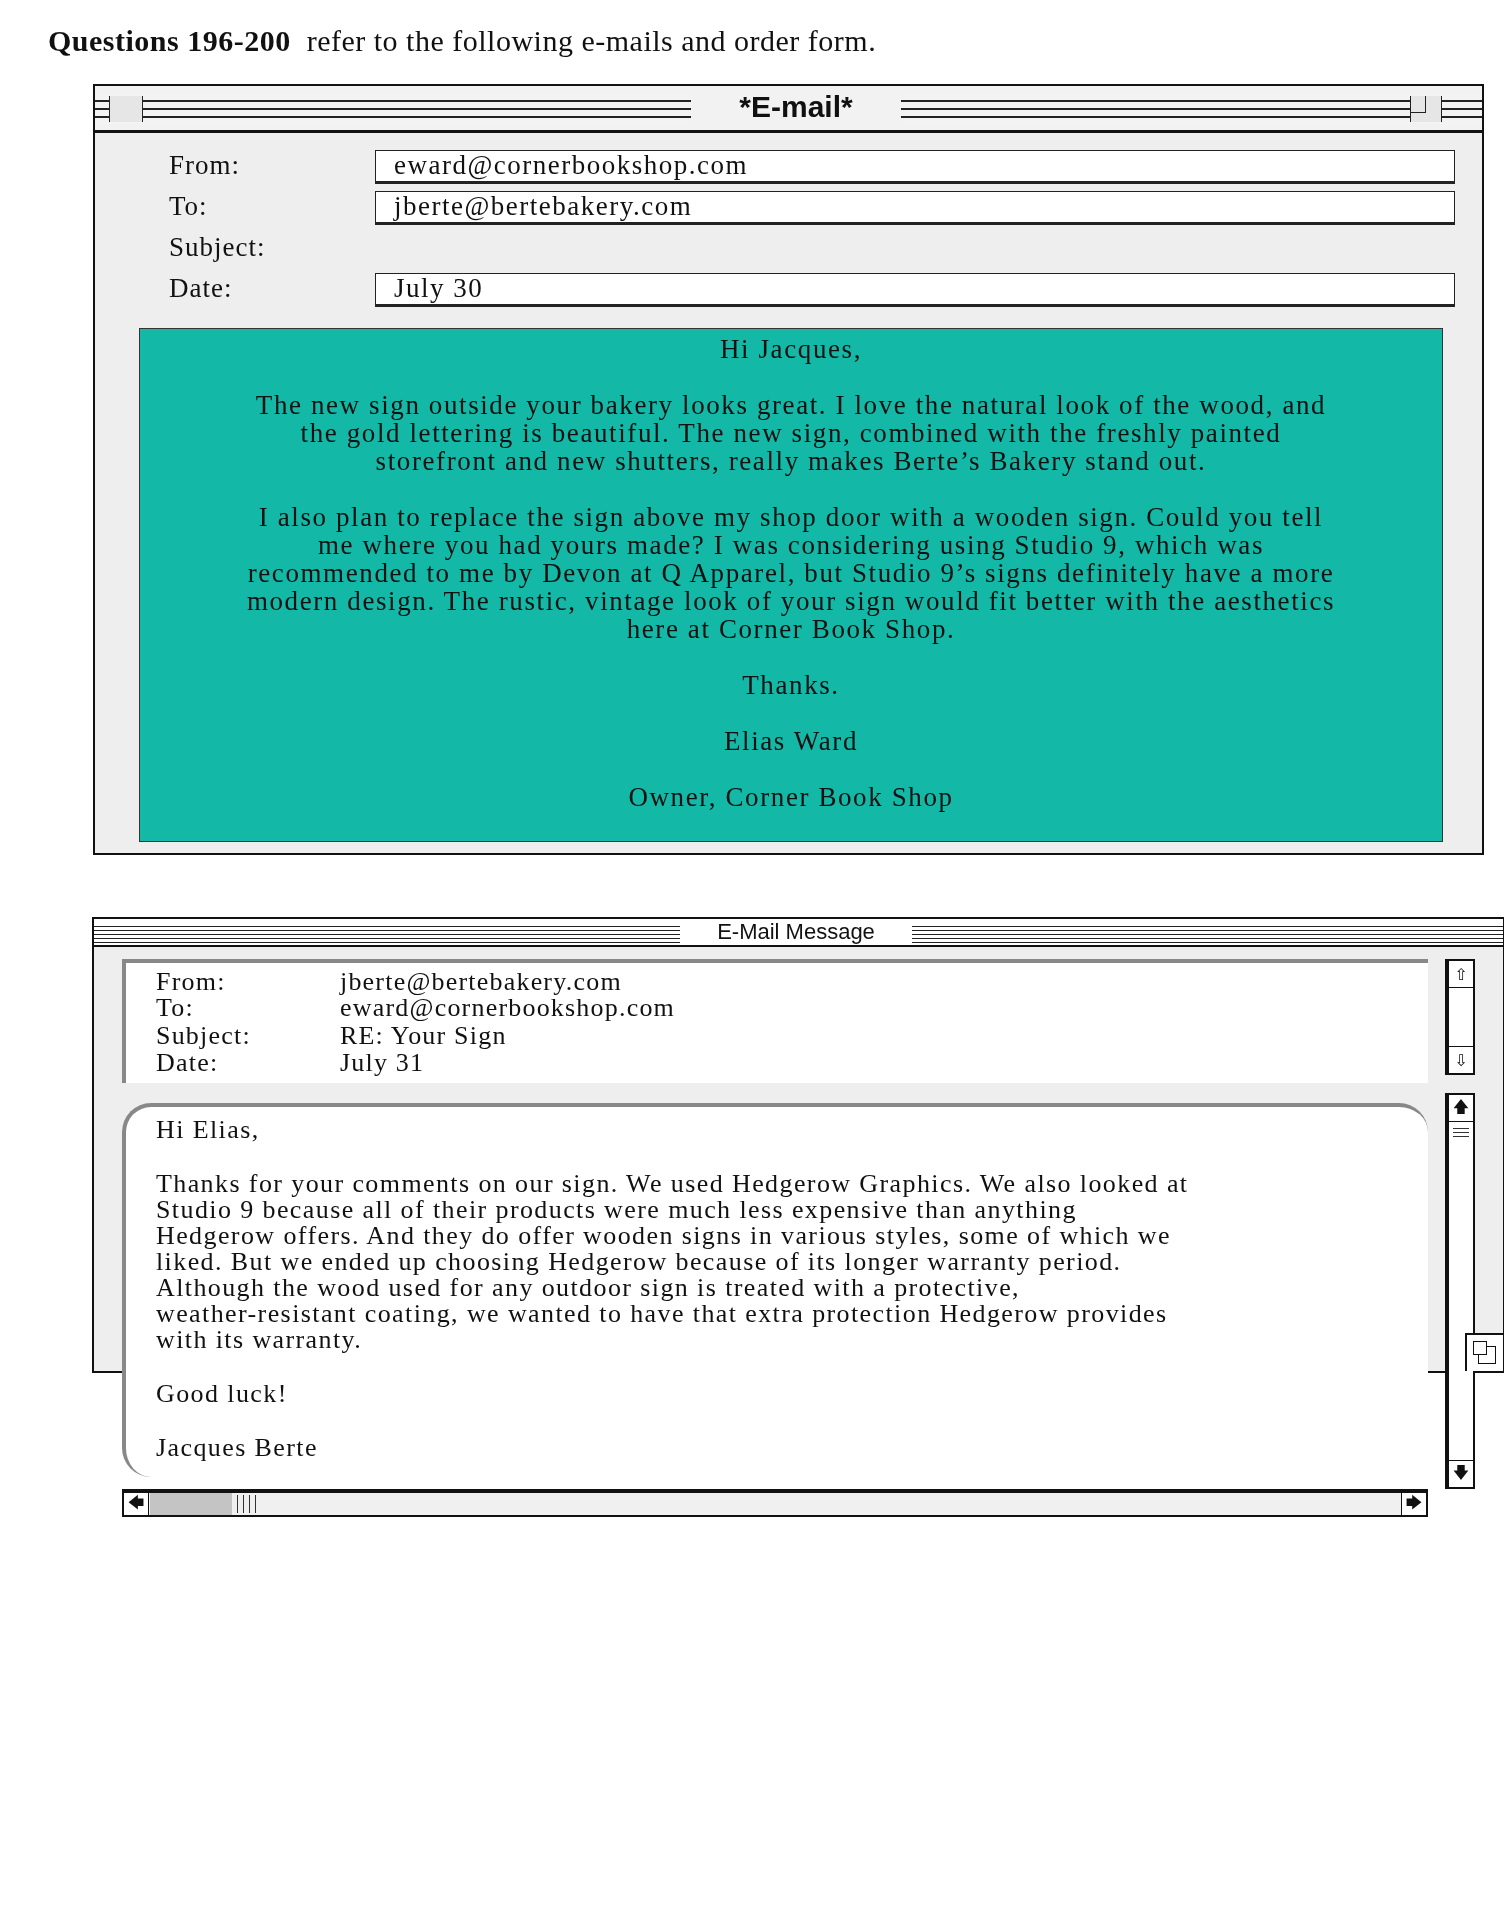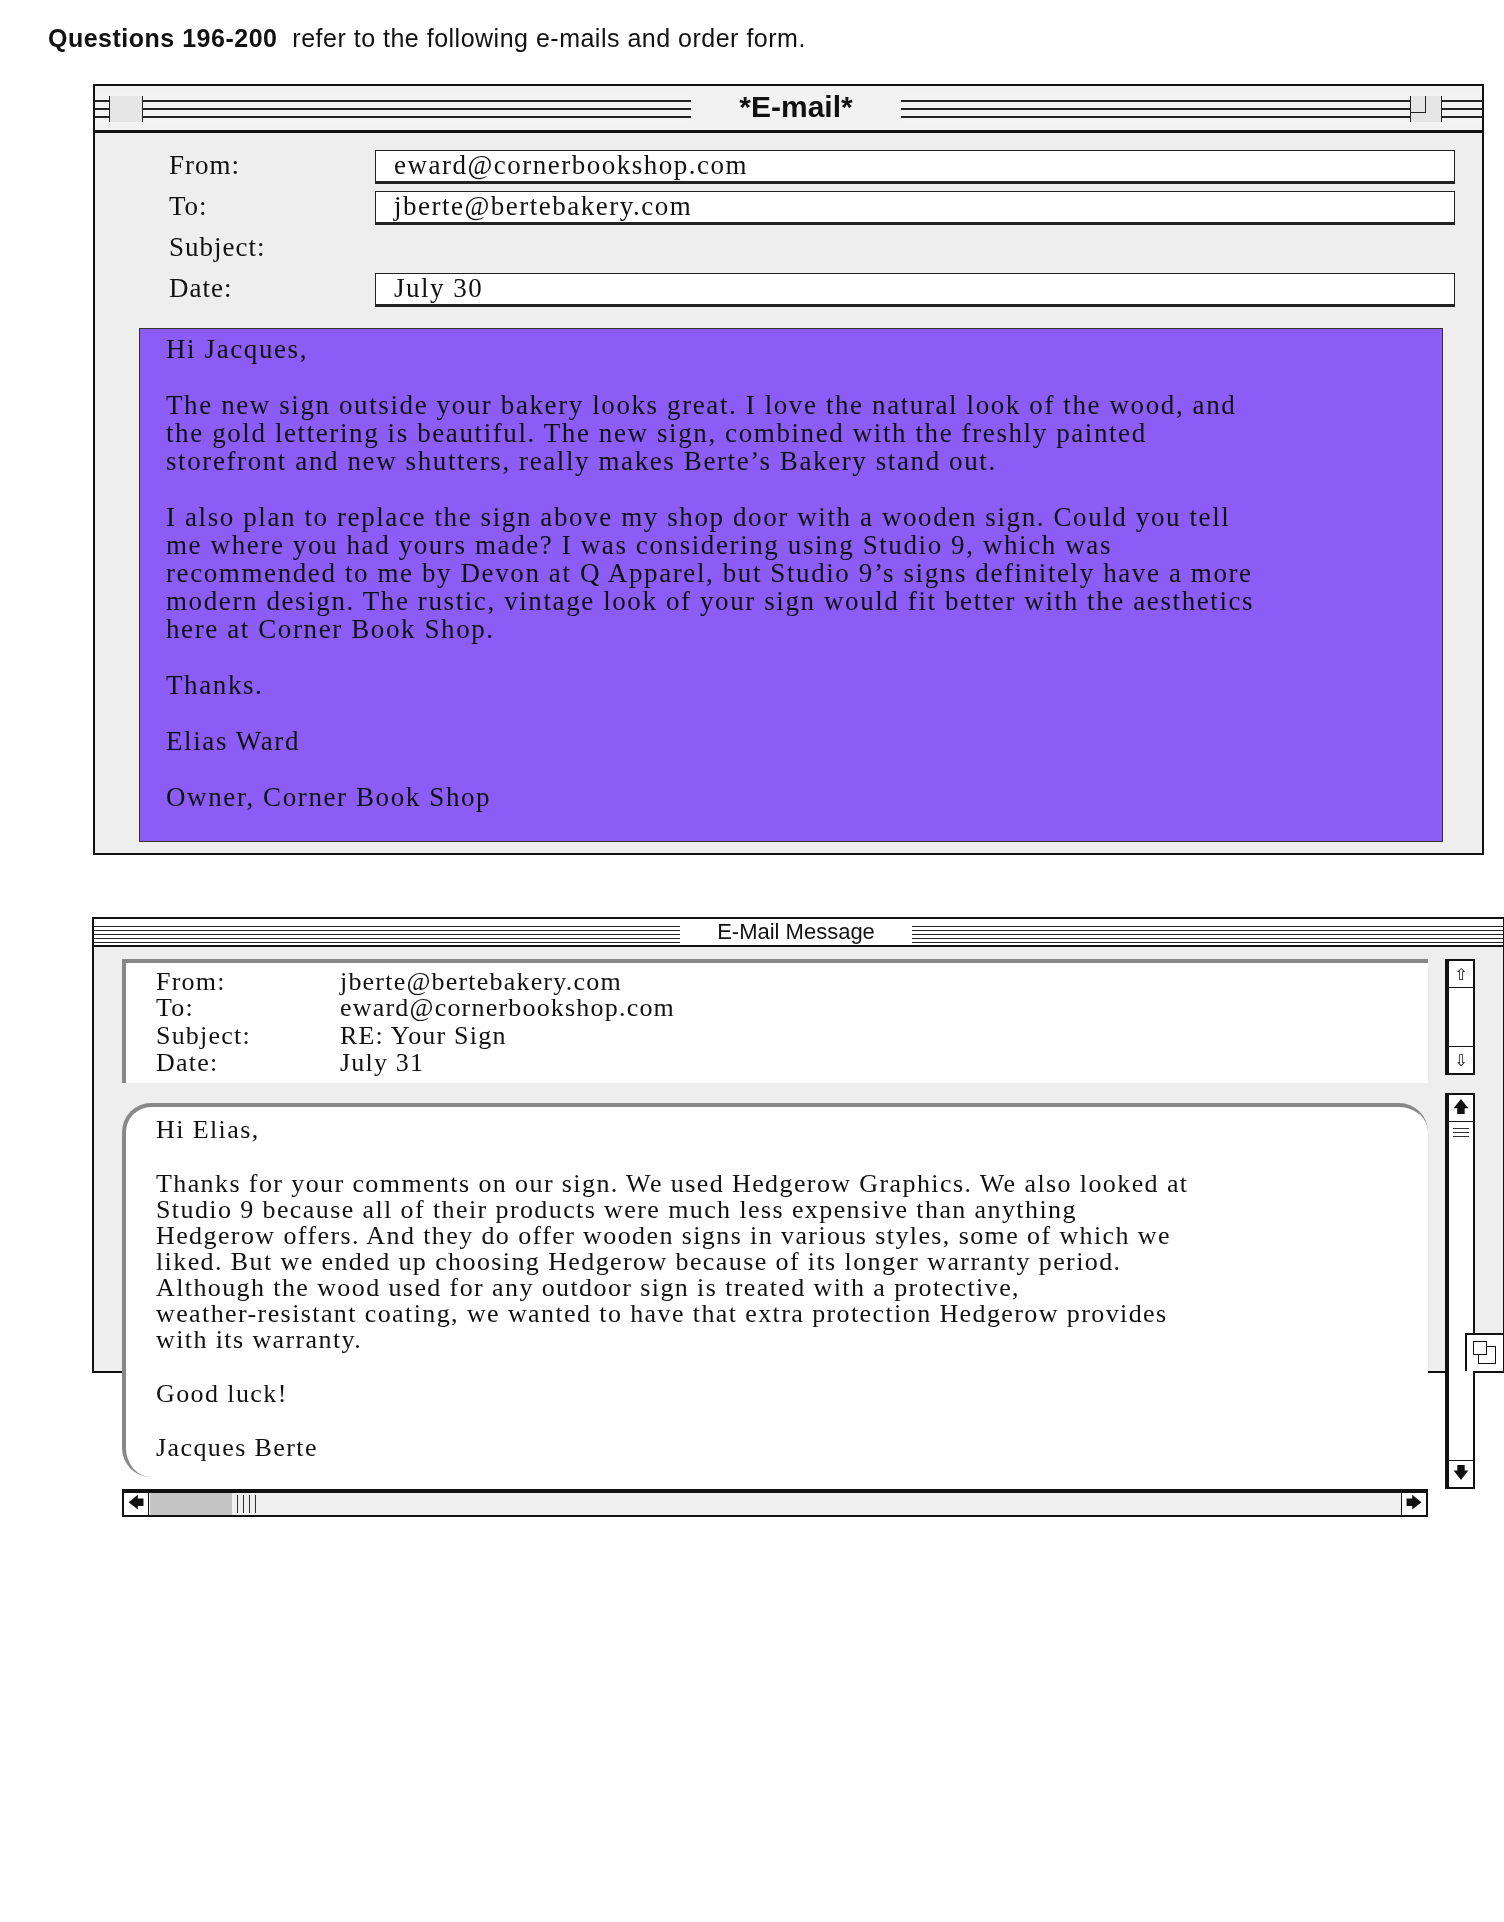--- a/index.html
+++ b/index.html
@@ -1,34 +1,34 @@
 <!DOCTYPE html>
 <html><head>
   <meta charset="utf-8">
   <style>
     html, body { margin:0; padding:0; background:#ffffff; }
     body { width:1504px; height:1922px; position:relative; overflow:hidden; font-family:"Liberation Serif", serif; color:#111; }
-    .intro { position:absolute; left:48px; top:24px; font-family:Liberation Sans, sans-serif; font-size:25px; letter-spacing:0.5px; }
+    .intro { position:absolute; left:48px; top:24px; font-family:Liberation Serif, serif; font-size:30px; letter-spacing:0.5px; }
     .intro b { font-weight:bold; }
 
     
     .win1 { position:absolute; left:93px; top:84px; width:1391px; height:771px; border:2px solid #111; background:#eeeeee; box-sizing:border-box; }
     .tb1 { position:absolute; left:0; top:0; right:0; height:44px; border-bottom:3px solid #111; background:#f2f2f2;padding-left:28px; }
     .stripes { position:absolute; background:repeating-linear-gradient(to bottom, #f3f3f3 0px, #f3f3f3 6px, #222 6px, #222 8px); }
     .tb1 .stripes.l { left:0; top:8px; width:596px; height:30px; }
     .tb1 .stripes.r { left:806px; top:8px; right:0; height:30px; }
     .tb1 .title { position:absolute; left:596px; width:210px; top:4px; text-align:center; font-family:"Liberation Sans", sans-serif; font-weight:bold; font-size:30px; }
     .closebox { position:absolute; left:14px; top:10px; width:32px; height:26px; background:#e6e6e6; border-left:1px solid #222; border-right:1px solid #222; }
     .zoombox { position:absolute; right:40px; top:10px; width:30px; height:26px; background:#e6e6e6; border-left:1px solid #222; border-right:1px solid #222; }
     .zoombox::after { content:""; position:absolute; left:0; top:0; width:14px; height:16px; border-right:1px solid #222; border-bottom:1px solid #222; }
     .hrow1 { position:absolute; left:74px; height:34px; width:1280px; }
     .hrow1 .lbl { position:absolute; left:0; top:0; font-size:27px; letter-spacing:1px; }
     .hrow1 .val { position:absolute; left:206px; top:0; width:1060px; height:30px; border:1.5px solid #222; border-bottom:3px solid #222; background:#fff; font-size:27px; letter-spacing:1.5px; padding-left:18px; line-height:28px; box-sizing:content-box; }
 
-    .body1 { position:absolute; left:44px; top:242px; width:1304px; height:514px; background:#8b5cf6; border:1.5px solid #333; box-sizing:border-box; padding:6px 26px; font-size:27px; letter-spacing:1.6px; line-height:28px; }
+    .body1 { position:absolute; left:44px; top:242px; width:1304px; height:514px; background:#14b8a6; border:1.5px solid #333; box-sizing:border-box; padding:6px 26px; font-size:27px; letter-spacing:1.6px; line-height:28px;text-align:center; }
     .body1 p, .body2 p { margin:0 0 28px 0; white-space:pre-line; }
 
     
     .win2 { position:absolute; left:92px; top:917px; width:1413px; height:456px; border:2px solid #111; background:#eeeeee; box-sizing:border-box; }
     .tb2 { position:absolute; left:0; top:0; right:0; height:26px; border-bottom:2px solid #111; background:#fff; }
     .tb2 .stripes.l { left:0; top:4px; width:586px; height:20px; background:repeating-linear-gradient(to bottom, #fff 0px, #fff 3px, #222 3px, #222 4px); }
     .tb2 .stripes.r { left:818px; top:4px; right:0; height:20px; background:repeating-linear-gradient(to bottom, #fff 0px, #fff 3px, #222 3px, #222 4px); }
     .tb2 .title { position:absolute; left:586px; width:232px; top:0px; text-align:center; font-family:"Liberation Sans", sans-serif; font-size:22px; }
 
     .hdr2 { position:absolute; left:28px; top:40px; width:1306px; height:124px; background:#fff; border-top:4px solid #888; border-left:4px solid #888; box-sizing:border-box; }

